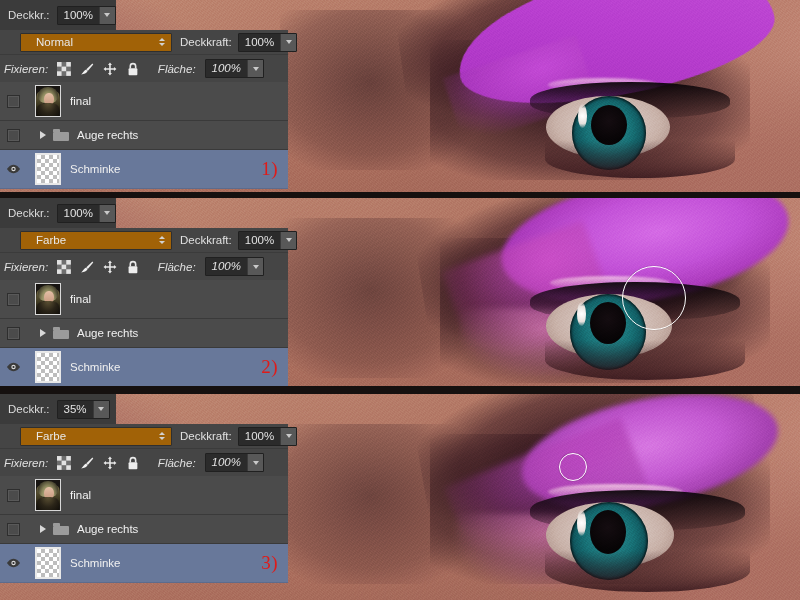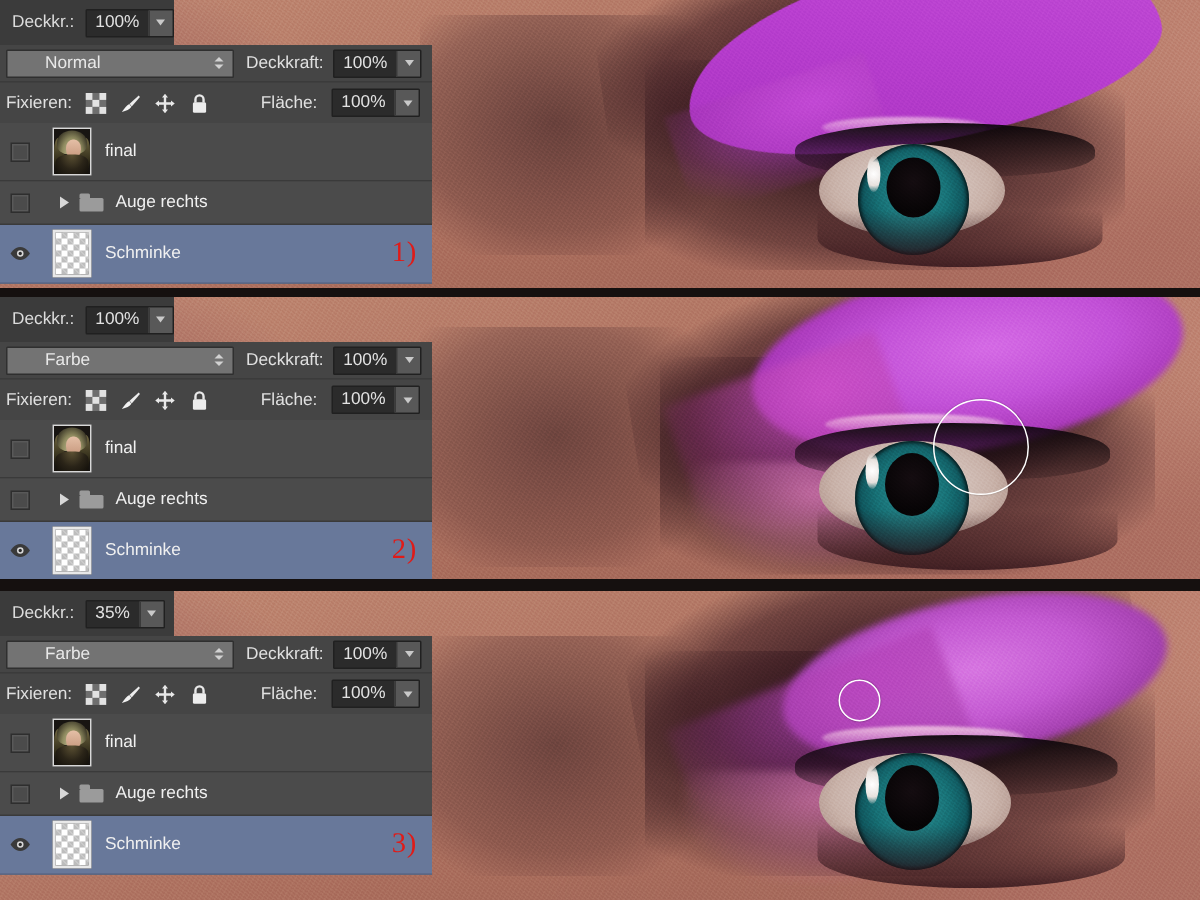--- a/index.html
+++ b/index.html
@@ -95,34 +95,34 @@
     width:16px; height:17px; background:#585858; border-left:1px solid #3a3a3a;
     display:flex; align-items:center; justify-content:center;
   }
   .caret-dn{ width:0;height:0;border-left:3.5px solid transparent;border-right:3.5px solid transparent;border-top:4px solid #c9c9c9; }
 
   .row-blend{
     display:flex; align-items:center; height:25px; padding:0 6px 0 4px; gap:6px;
     border-bottom:1px solid #3b3b3b;
   }
   .select{
-    position:relative; flex:0 0 152px; height:19px; background:#737373;
+    position:relative; flex:0 0 152px; height:19px; background:#a16207;
     border:1px solid #2f2f2f; border-radius:1px; display:flex; align-items:center;
-    padding-left:25px; color:#e8e8e8; font-size:11.5px;
+    padding-left:15px; color:#e8e8e8; font-size:11.5px;margin-left:16px;
   }
   .select .arrows{
     position:absolute; right:6px; top:50%; transform:translateY(-50%);
     display:flex; flex-direction:column; gap:2px; align-items:center;
   }
   .caret-up-sm{ width:0;height:0;border-left:3px solid transparent;border-right:3px solid transparent;border-bottom:3.5px solid #d2d2d2; }
   .caret-dn-sm{ width:0;height:0;border-left:3px solid transparent;border-right:3px solid transparent;border-top:3.5px solid #d2d2d2; }
   .row-blend .dk-label{ font-size:11.5px; color:#e0e0e0; margin-left:2px; }
 
   .row-lock{
-    display:flex; align-items:center; height:27px; padding:0 8px 0 4px; gap:9px;
+    display:flex; align-items:center; height:27px; padding:0 24px 0 4px; gap:9px;font-style:italic;
   }
   .row-lock .fix-label{ color:#e0e0e0; font-size:11.5px; }
   .row-lock .spacer{ flex:1; }
   .lock-icon{ width:14px; height:14px; display:block; }
 
   .layer-list{ background:#454545; }
   .layer-row{
     display:flex; align-items:center; height:39px; position:relative;
     border-bottom:1px solid #3a3a3a; background:#4b4b4b;
   }

